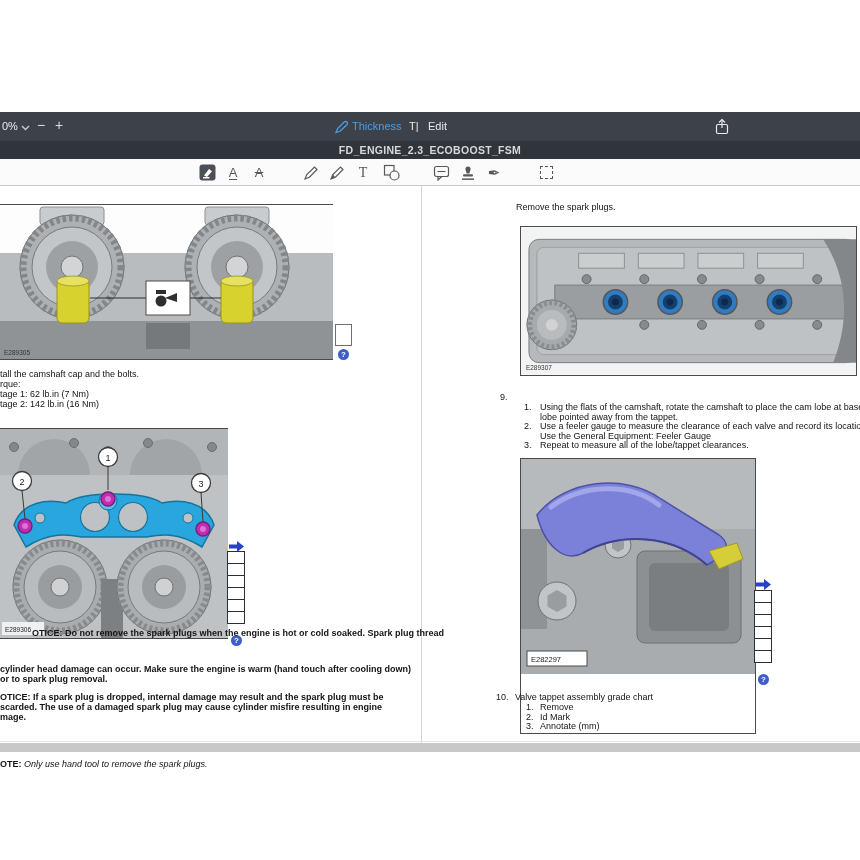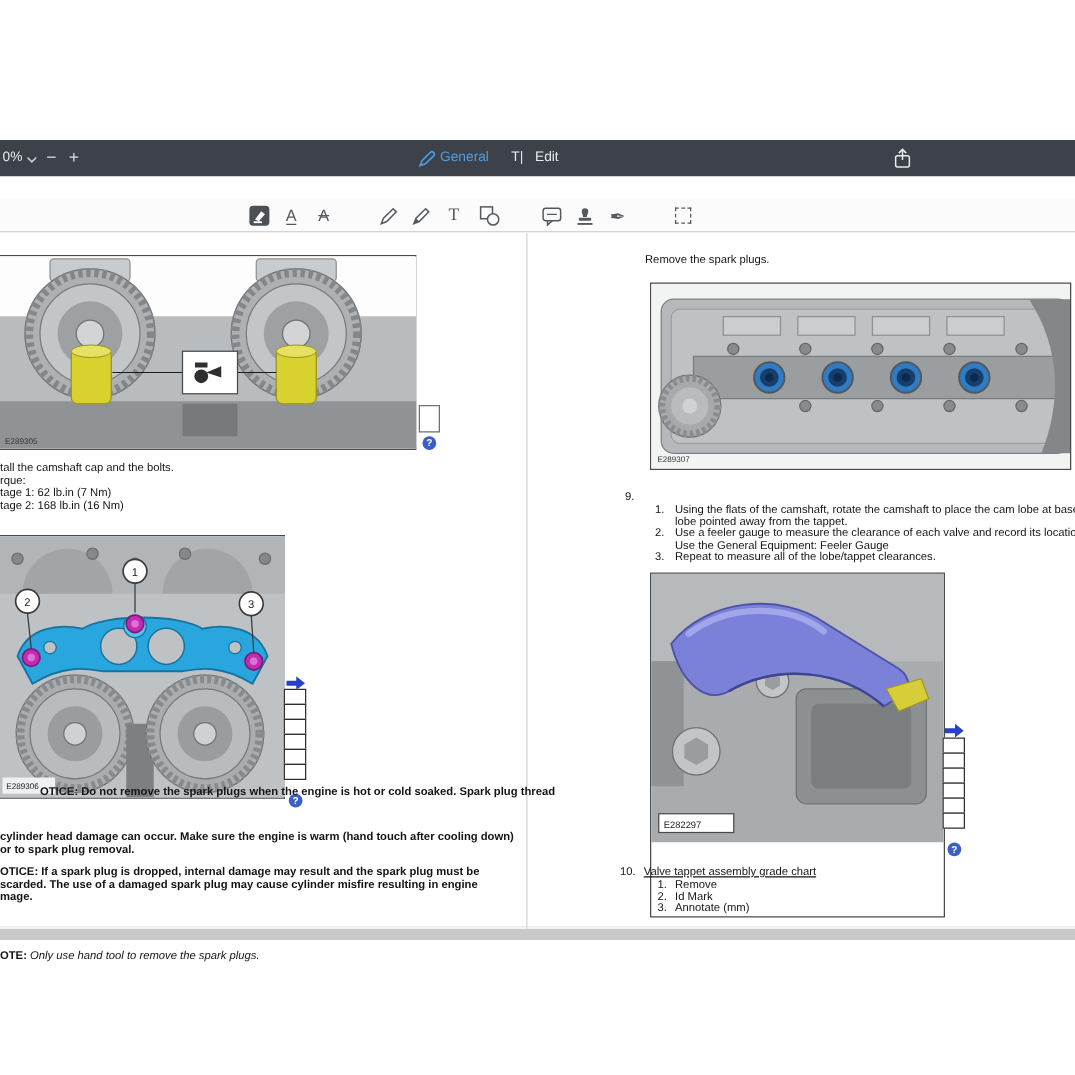--- a/index.html
+++ b/index.html
@@ -43,39 +43,42 @@
     <span class="txt" style="left:2px;">0%</span>
     <svg style="position:absolute;left:21px;top:13px;" width="9" height="6">
         <polyline points="1,1 4.5,4.5 8,1" fill="none" stroke="#c9cbce" stroke-width="1.4"></polyline>
       </svg>
     <span class="zoombtn" style="left:37px;top:0;">−</span>
     <span class="zoombtn" style="left:55px;top:0;">+</span>
 
     <svg style="position:absolute;left:334px;top:8px;" width="14" height="14">
         <path d="M2,12.5 L3.6,8.6 L10.2,2 a1.9,1.9 0 0 1 2.7,2.7 L6.3,11 Z" fill="none" stroke="#4f9ee3" stroke-width="1.3"></path>
       </svg>
-    <span class="txt" style="left:352px;color:#4f9ee3;">General</span>
+    <span class="txt" style="left:352px;color:#4f9ee3;">Thickness</span>
 
     <span class="txt" style="left:409px;">T|</span>
     <span class="txt" style="left:428px;">Edit</span>
 
     <svg style="position:absolute;left:714px;top:6px;" width="16" height="17">
       <rect x="2.5" y="6.5" width="11" height="9" rx="1.5" fill="none" stroke="#e9eaec" stroke-width="1.2"></rect>
       <line x1="8" y1="1.5" x2="8" y2="10" stroke="#e9eaec" stroke-width="1.2"></line>
       <polyline points="5,4.5 8,1.5 11,4.5" fill="none" stroke="#e9eaec" stroke-width="1.2"></polyline>
     </svg>
 
     <div class="searchfield">
       <svg style="position:absolute;left:76px;top:3px;" width="12" height="12">
         <circle cx="5" cy="5" r="3.6" fill="none" stroke="#8f9296" stroke-width="1.2"></circle>
         <line x1="7.7" y1="7.7" x2="10.6" y2="10.6" stroke="#8f9296" stroke-width="1.2"></line>
       </svg>
     </div>
   </div>
 
+  <div class="titlebar">
+    <span>FD_ENGINE_2.3_ECOBOOST_FSM</span>
+  </div>
 
   <div class="annotbar">
     <span class="aicon" style="left:197px;width:20px;">
       <svg width="17" height="17">
           <rect x="0.5" y="0.5" width="16" height="16" rx="3" fill="#4b5056"></rect>
           <path d="M5,11.5 L10,5 L13,7.3 L8,13 Z" fill="#fff"></path>
           <rect x="4" y="13" width="6.5" height="1.5" fill="#fff"></rect>
         </svg>
     </span>
     <span class="aicon" style="left:225px;width:16px;font-size:13px;">
@@ -166,21 +169,21 @@
         <text x="4" y="150" font-size="6.5" fill="#333">E289305</text>
       </svg>
     </div>
     <div class="minibox" style="left:335px;top:138px;"></div>
     <div class="help" style="left:338px;top:163px;">?</div>
 
     <div>
       <div class="t" style="left:0;top:183px;">tall the camshaft cap and the bolts.</div>
       <div class="t" style="left:0;top:193px;">rque:</div>
       <div class="t" style="left:0;top:203px;">tage 1:  62 lb.in (7 Nm)</div>
-      <div class="t" style="left:0;top:213px;">tage 2:  168 lb.in (16 Nm)</div>
+      <div class="t" style="left:0;top:213px;">tage 2:  142 lb.in (16 Nm)</div>
     </div>
 
     <div class="fig noleft" style="left:0;top:242px;width:228px;height:211px;">
       <svg width="228" height="209" viewBox="0 0 228 209">
         <rect width="228" height="209" fill="#bfc2c4"></rect>
         <rect width="228" height="46" fill="#b2b5b7"></rect>
         <path d="M18,46 a36,36 0 0 1 72,0 Z" fill="#a2a5a8"></path>
         <path d="M130,46 a36,36 0 0 1 72,0 Z" fill="#a2a5a8"></path>
         <circle cx="14" cy="18" r="4.5" fill="#85888b" stroke="#6a6d70"></circle>
         <circle cx="74" cy="14" r="4.5" fill="#85888b" stroke="#6a6d70"></circle>
@@ -371,21 +374,21 @@
       <div class="cell"></div>
       <div class="cell"></div>
       <div class="cell"></div>
       <div class="cell"></div>
       <div class="cell"></div>
     </div>
     <div class="help" style="left:758px;top:488px;">?</div>
 
     <div>
       <div class="t" style="left:496px;top:506px;">10.</div>
-      <div class="t" style="left:515px;top:506px;text-decoration:underline;">Valve tappet assembly grade chart</div>
+      <div class="t" style="left:515px;top:506px;">Valve tappet assembly grade chart</div>
       <div class="t" style="left:526px;top:516px;">1.</div>
       <div class="t" style="left:540px;top:516px;">Remove</div>
       <div class="t" style="left:526px;top:526px;">2.</div>
       <div class="t" style="left:540px;top:526px;">Id Mark</div>
       <div class="t" style="left:526px;top:535px;">3.</div>
       <div class="t" style="left:540px;top:535px;">Annotate (mm)</div>
     </div>
 
   </div>
 </div>

